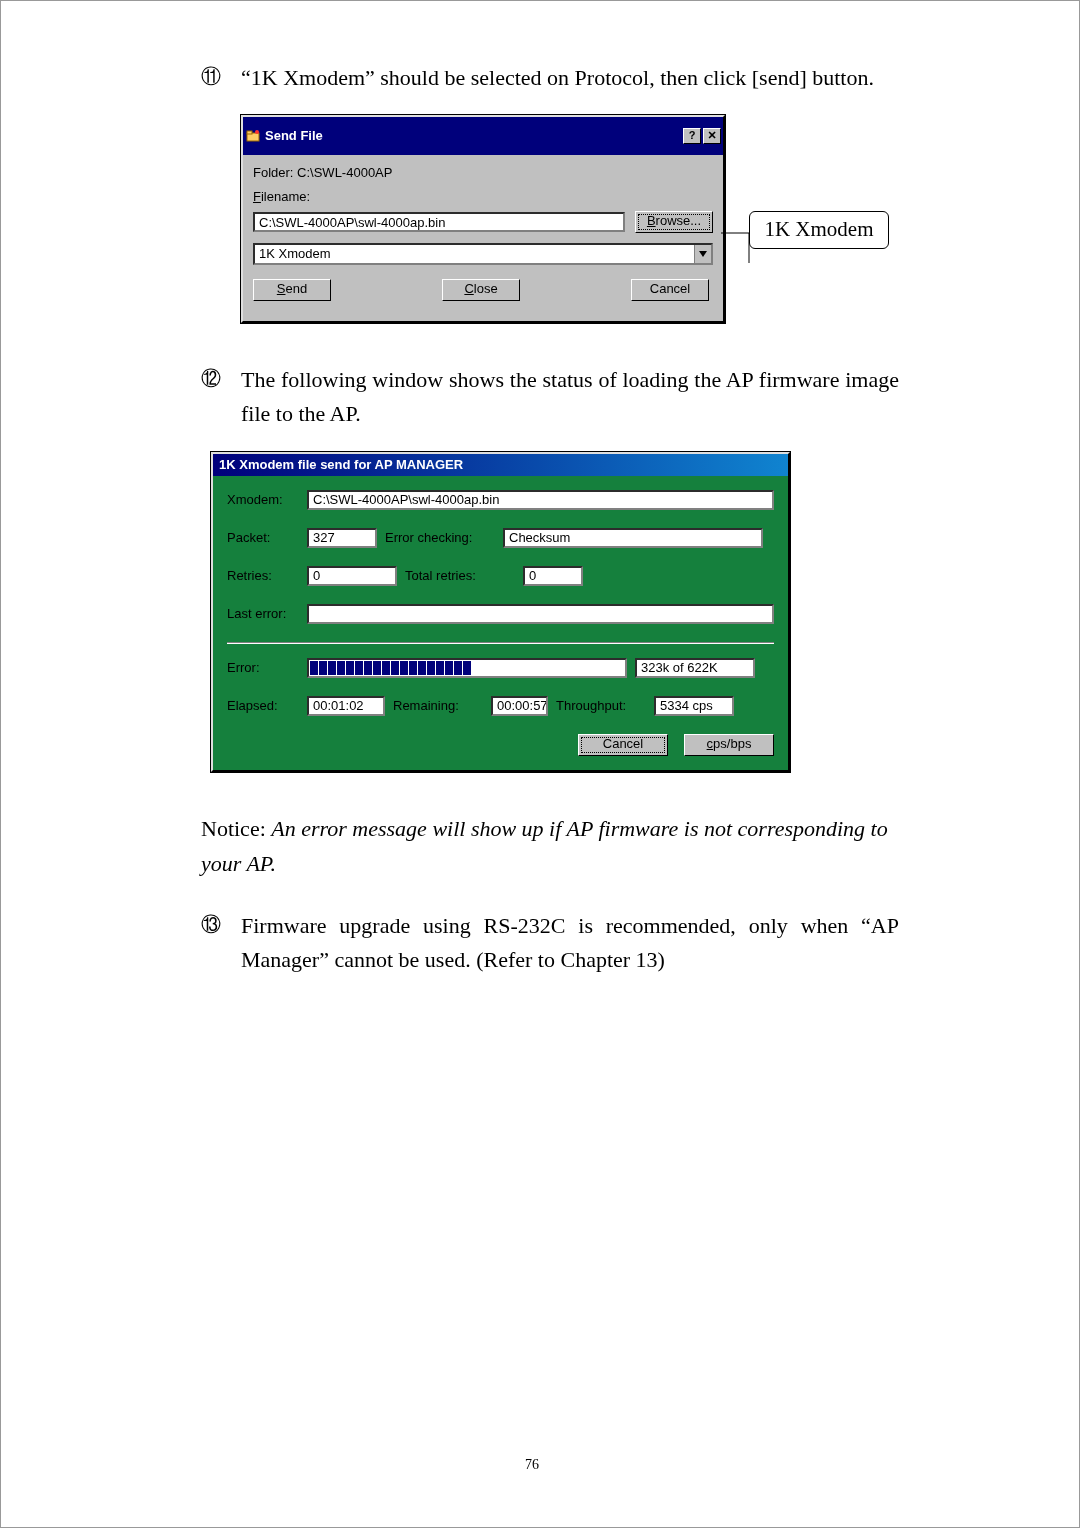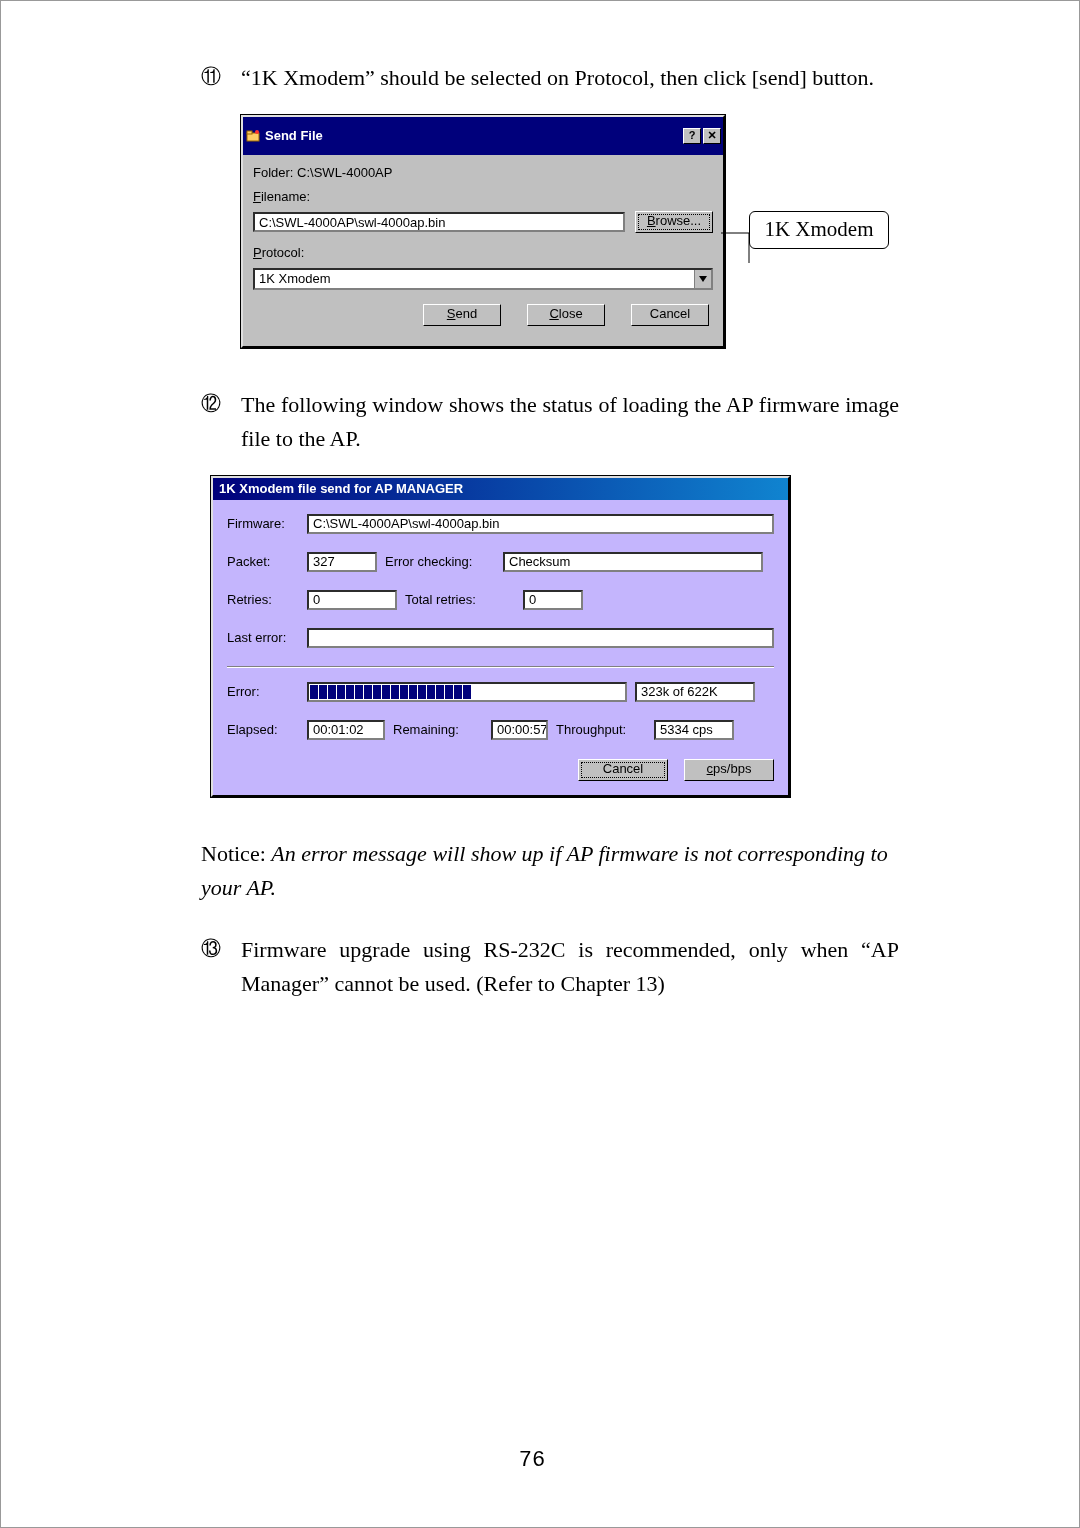--- a/index.html
+++ b/index.html
@@ -151,21 +151,21 @@
     width: 16px;
     background: #c0c0c0;
     border-left: 1px solid #808080;
     display: flex;
     align-items: center;
     justify-content: center;
   }
   .selectbox .arrow svg { display:block; }
   .btn-row {
     display: flex;
-    justify-content: flex-end;
+    justify-content: space-between;
     gap: 26px;
     padding-right: 4px;
   }
 
   .callout {
     position: absolute;
     left: 478px;
     top: 92px;
     width: 170px;
     height: 46px;
@@ -188,21 +188,21 @@
   .callout svg.lead {
     position: absolute;
     left: 0;
     top: 0;
   }
 
   
   .progress {
     width: 575px;
     margin: 20px 0 40px 10px;
-    background: #c4b5fd;
+    background: #15803d;
     border: 2px solid #000;
     border-top-color: #dfdfdf;
     border-left-color: #dfdfdf;
     font-family: "MS Sans Serif", Arial, sans-serif;
     font-size: 13px;
     box-shadow: 0 0 0 1px #000;
   }
   .progress .titlebar2 {
     height: 22px;
     background: linear-gradient(90deg, #00007b 0%, #1084d0 100%);
@@ -278,22 +278,22 @@
   .notice .msg {
     font-style: italic;
   }
 
   .page-no {
     position: absolute;
     bottom: 54px;
     left: 0;
     right: 16px;
     text-align: center;
-    font-size: 22px;
-    font-family: Liberation Mono, monospace;
+    font-size: 14px;
+    font-family: Liberation Serif, serif;
   }
 </style>
 </head>
 <body>
 
 <div class="page">
   <div class="content">
 
     <div class="num-item">
       <div class="num">⑪</div>
@@ -320,23 +320,20 @@
           </div>
           <div class="dlg-row">
             <span class="ul">F</span><span>ilename:</span>
           </div>
           <div class="file-row">
             <div class="textbox">C:\SWL-4000AP\swl-4000ap.bin</div>
             <div class="winbtn focus">
               <span class="ul">B</span><span>rowse...</span>
             </div>
           </div>
-          <div class="dlg-row">
-            <span class="ul">P</span><span>rotocol:</span>
-          </div>
           <div class="select-row">
             <div class="selectbox">
               <div class="val">1K Xmodem</div>
               <div class="arrow">
                 <svg width="8" height="6" viewBox="0 0 8 6">
                     <polygon points="0,0 8,0 4,6" fill="#000"></polygon>
                   </svg>
               </div>
             </div>
           </div>
@@ -363,21 +360,21 @@
     <div class="num-item">
       <div class="num">⑫</div>
       <div class="txt">The following window shows the status of loading the AP firmware image file to the AP.</div>
     </div>
 
     <div class="progress">
       <div class="titlebar2">1K Xmodem file send for AP MANAGER</div>
       <div class="pbody">
 
         <div class="prow">
-          <div class="plabel">Firmware:</div>
+          <div class="plabel">Xmodem:</div>
           <div class="pfield" style="flex:1">C:\SWL-4000AP\swl-4000ap.bin</div>
         </div>
 
         <div class="prow">
           <div class="plabel">Packet:</div>
           <div class="pfield" style="width:70px">327</div>
           <div class="plabel2" style="width:110px">Error checking:</div>
           <div class="pfield" style="flex:1;max-width:260px">Checksum</div>
         </div>
 

